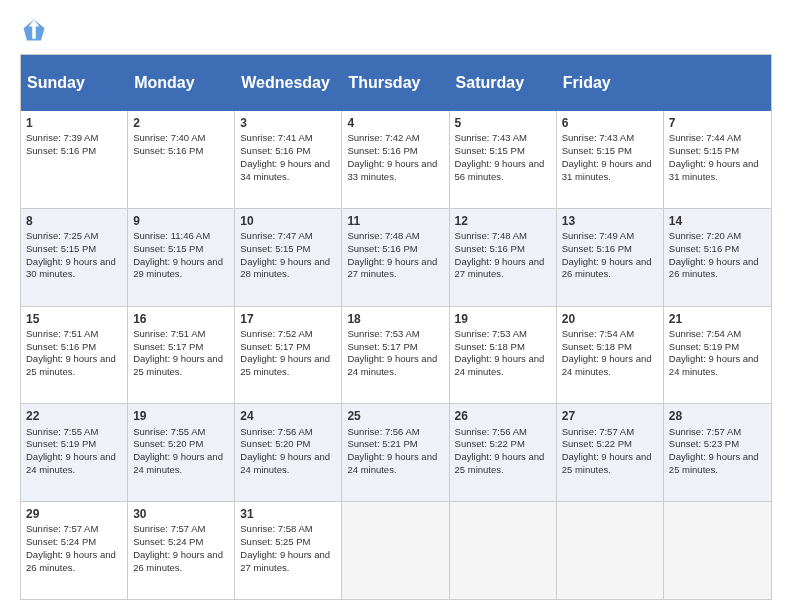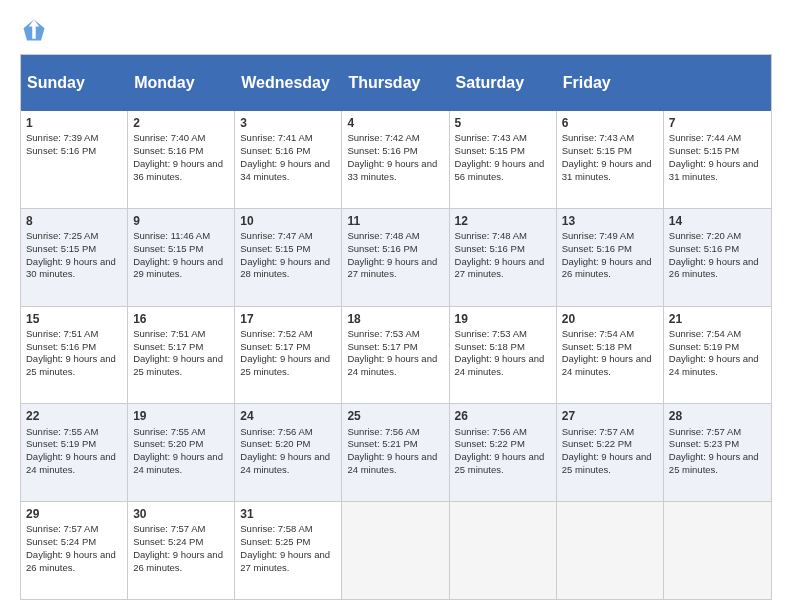--- a/index.html
+++ b/index.html
@@ -142,21 +142,21 @@
         <div class="cal-header-cell">Sunday</div>
         <div class="cal-header-cell">Monday</div>
         <div class="cal-header-cell">Wednesday</div>
         <div class="cal-header-cell">Thursday</div>
         <div class="cal-header-cell">Saturday</div>
         <div class="cal-header-cell">Friday</div>
       </div>
     <div class="cal-body" id="cal-body">
         <div class="cal-row">
           <div class="cal-cell"><span class="day-num">1</span><span>Sunrise: 7:39 AM</span><br><span>Sunset: 5:16 PM</span><br></div>
-          <div class="cal-cell"><span class="day-num">2</span><span>Sunrise: 7:40 AM</span><br><span>Sunset: 5:16 PM</span><br><span>Daylight: 9 hours and 36 minutes.</span></div>
+          <div class="cal-cell"><span class="day-num">2</span><span>Sunrise: 7:40 AM</span><br><span>Sunset: 5:16 PM</span><br></div>
           <div class="cal-cell"><span class="day-num">3</span><span>Sunrise: 7:41 AM</span><br><span>Sunset: 5:16 PM</span><br><span>Daylight: 9 hours and 34 minutes.</span></div>
           <div class="cal-cell"><span class="day-num">4</span><span>Sunrise: 7:42 AM</span><br><span>Sunset: 5:16 PM</span><br><span>Daylight: 9 hours and 33 minutes.</span></div>
           <div class="cal-cell"><span class="day-num">5</span><span>Sunrise: 7:43 AM</span><br><span>Sunset: 5:15 PM</span><br><span>Daylight: 9 hours and 56 minutes.</span></div>
           <div class="cal-cell"><span class="day-num">6</span><span>Sunrise: 7:43 AM</span><br><span>Sunset: 5:15 PM</span><br><span>Daylight: 9 hours and 31 minutes.</span></div>
           <div class="cal-cell"><span class="day-num">7</span><span>Sunrise: 7:44 AM</span><br><span>Sunset: 5:15 PM</span><br><span>Daylight: 9 hours and 31 minutes.</span></div>
         </div>
         <div class="cal-row">
           <div class="cal-cell"><span class="day-num">8</span><span>Sunrise: 7:25 AM</span><br><span>Sunset: 5:15 PM</span><br><span>Daylight: 9 hours and 30 minutes.</span></div>
           <div class="cal-cell"><span class="day-num">9</span><span>Sunrise: 11:46 AM</span><br><span>Sunset: 5:15 PM</span><br><span>Daylight: 9 hours and 29 minutes.</span></div>
           <div class="cal-cell"><span class="day-num">10</span><span>Sunrise: 7:47 AM</span><br><span>Sunset: 5:15 PM</span><br><span>Daylight: 9 hours and 28 minutes.</span></div>

